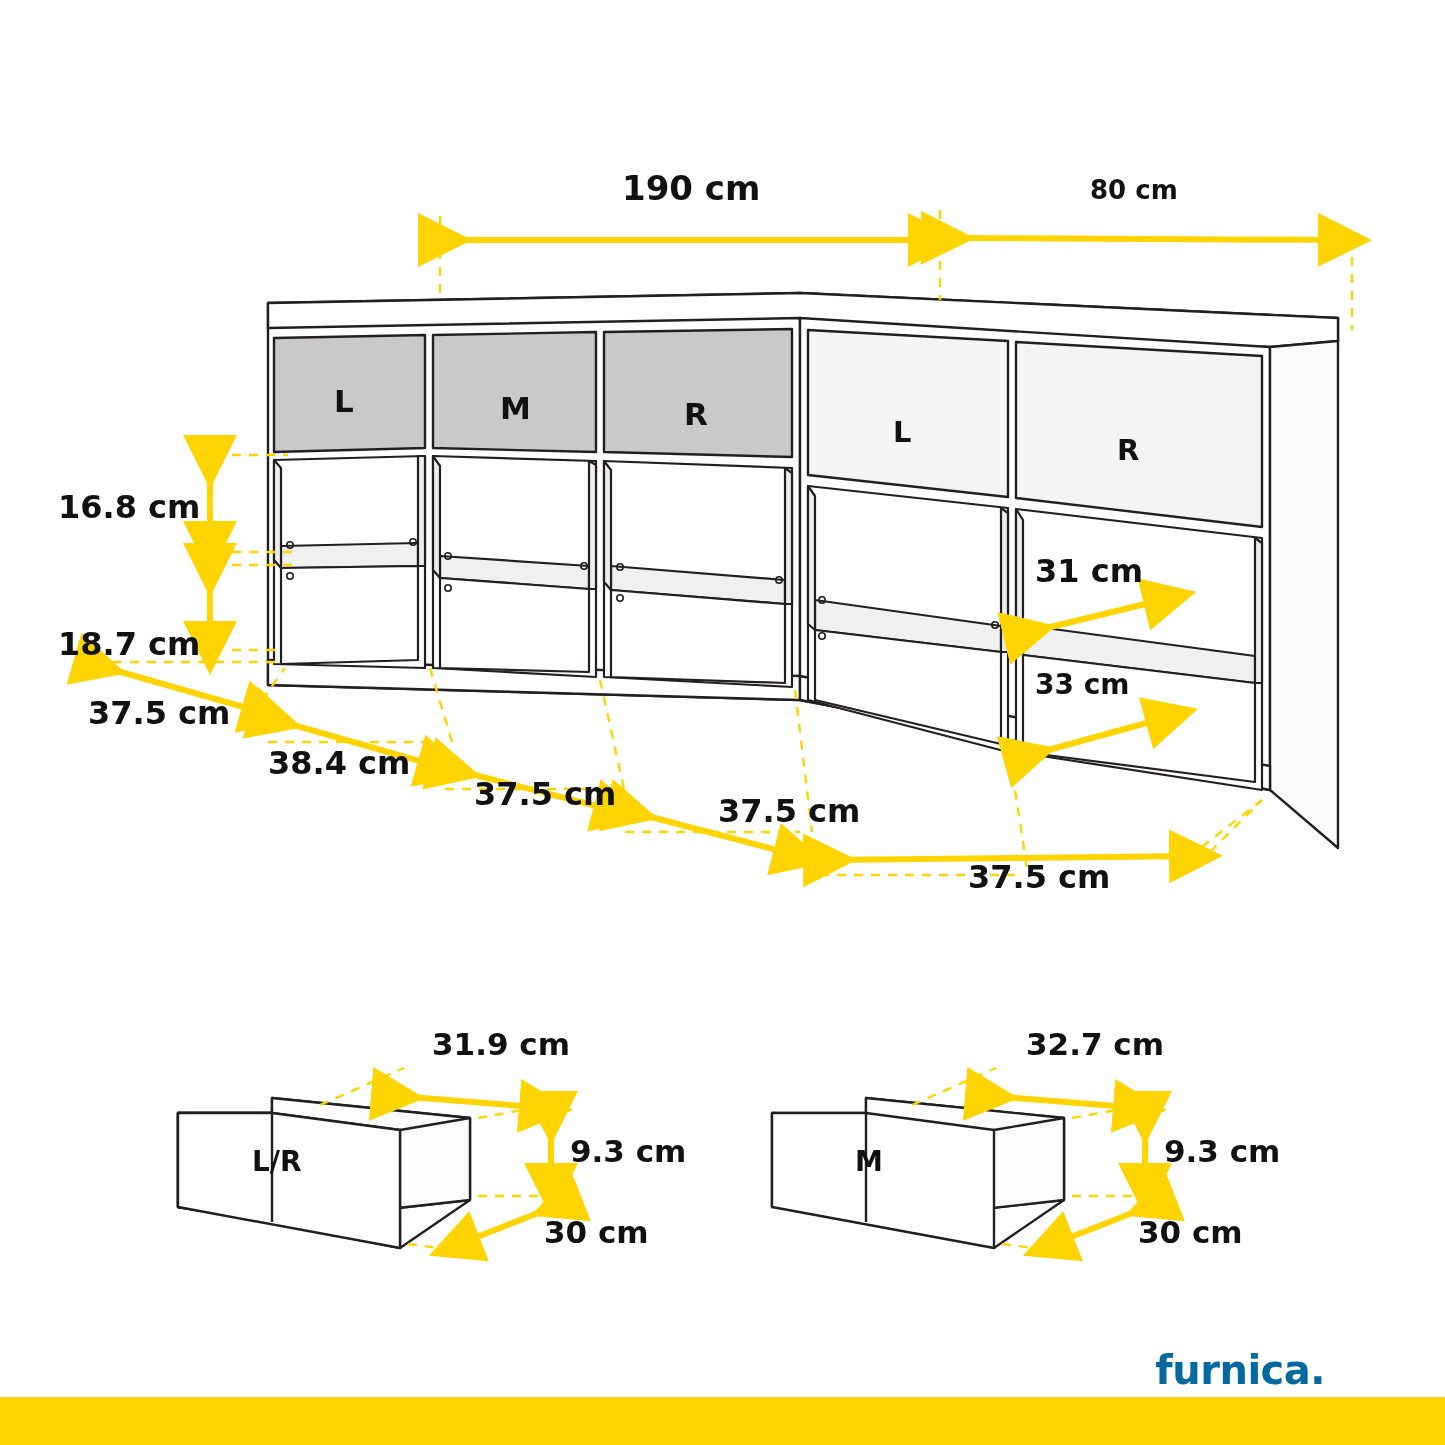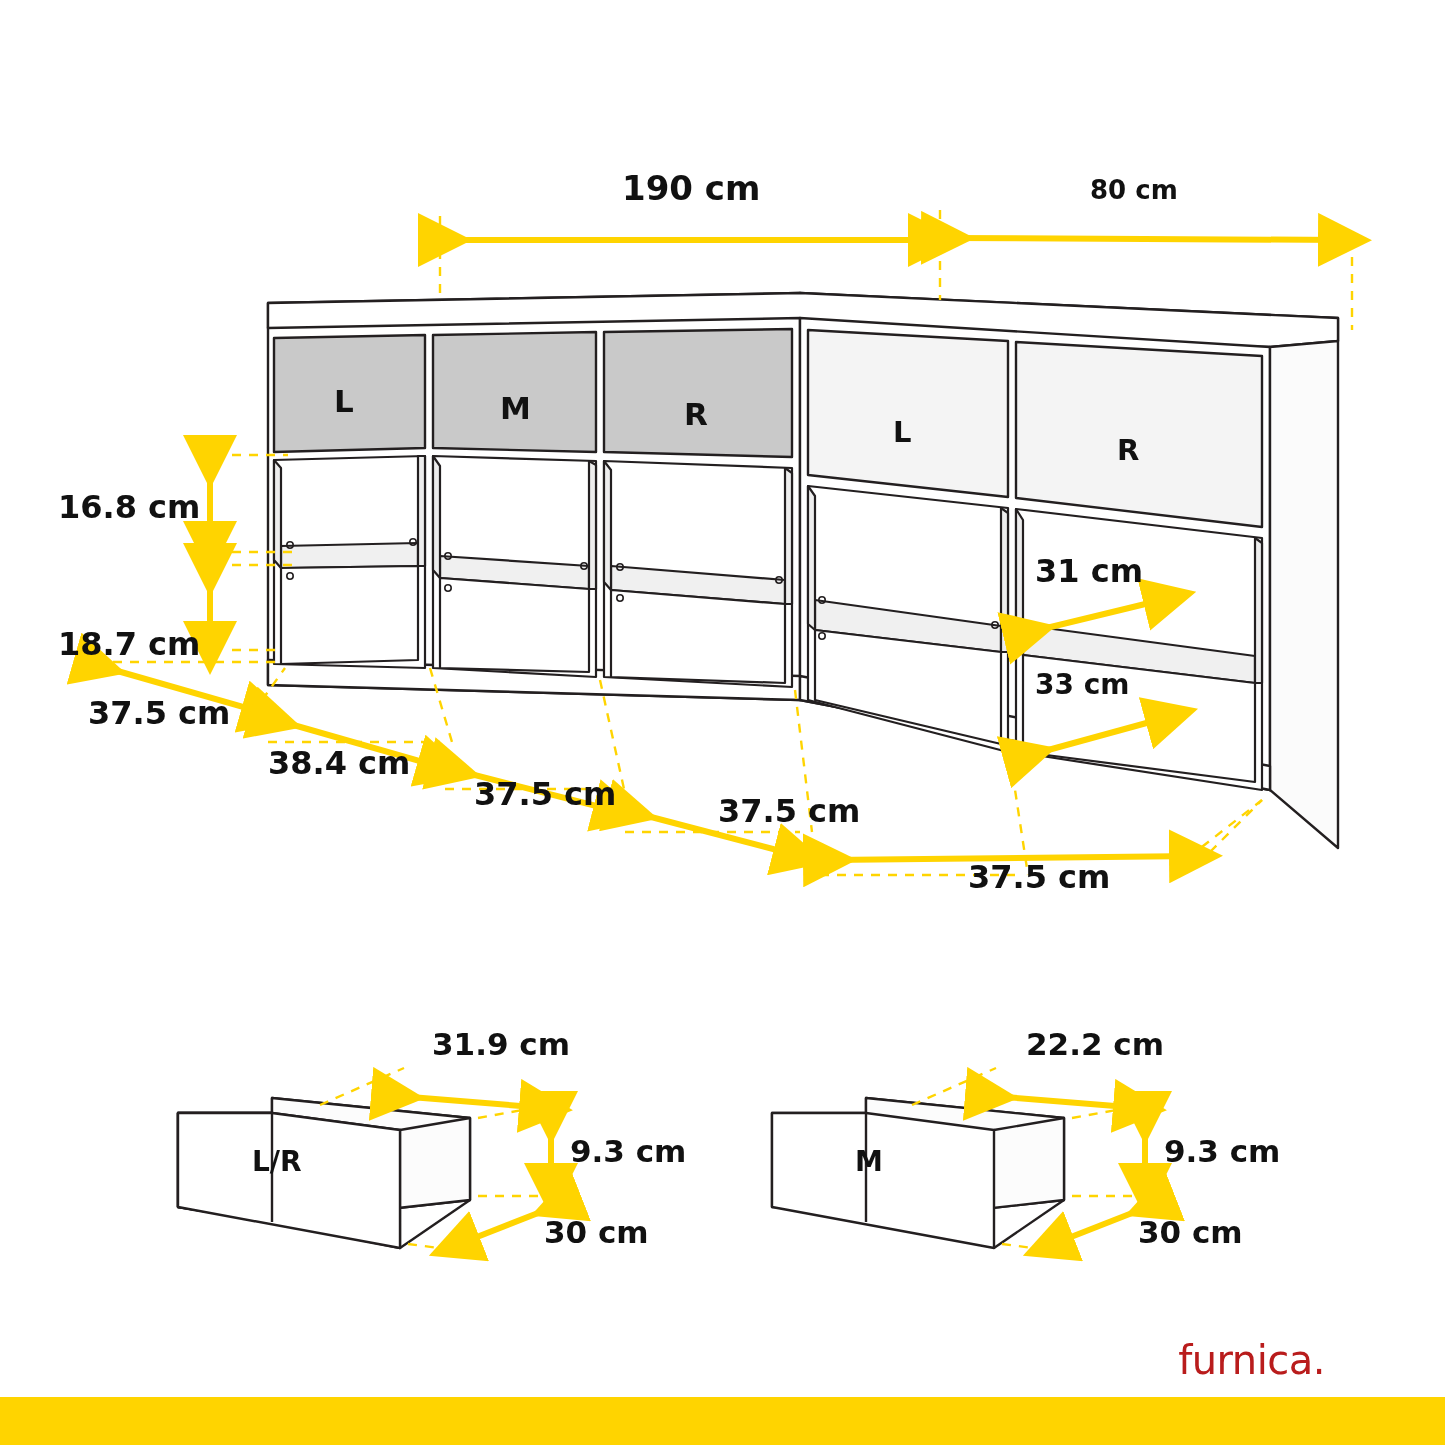--- a/index.html
+++ b/index.html
@@ -38,24 +38,24 @@
     bottom:52px;
     font-size:33px;
     font-weight:bold;
     font-style:italic;
     color:#111111;
     white-space:nowrap;
   }
   .brand{
     position:absolute;
     right:120px;
-    bottom:62px;
+    bottom:52px;
     font-size:40px;
-    font-weight:normal;
-    color:#b91c1c;
+    font-weight:bold;
+    color:#0369a1;
     letter-spacing:-0.5px;
   }
 </style>
 </head>
 <body>
 
 <div id="stage">
 
   <svg class="layer" viewBox="0 0 1445 1445">
     <defs>
@@ -250,20 +250,20 @@
   <div class="dimtext" style="left:474px;top:775px;font-size:32px;">37.5 cm</div>
   <div class="dimtext" style="left:718px;top:792px;font-size:32px;">37.5 cm</div>
   <div class="dimtext" style="left:968px;top:858px;font-size:32px;">37.5 cm</div>
 
   <div class="lbl" style="left:252px;top:1145px;font-size:28px;">L/R</div>
   <div class="dimtext" style="left:432px;top:1026px;font-size:31px;">31.9 cm</div>
   <div class="dimtext" style="left:570px;top:1133px;font-size:31px;">9.3 cm</div>
   <div class="dimtext" style="left:544px;top:1214px;font-size:31px;">30 cm</div>
 
   <div class="lbl" style="left:855px;top:1145px;font-size:28px;">M</div>
-  <div class="dimtext" style="left:1026px;top:1026px;font-size:31px;">22.2 cm</div>
+  <div class="dimtext" style="left:1026px;top:1026px;font-size:31px;">32.7 cm</div>
   <div class="dimtext" style="left:1164px;top:1133px;font-size:31px;">9.3 cm</div>
   <div class="dimtext" style="left:1138px;top:1214px;font-size:31px;">30 cm</div>
 
   <div class="brand">furnica.</div>
   <div class="footer-bar"></div>
 
 </div>
 
 </body></html>

